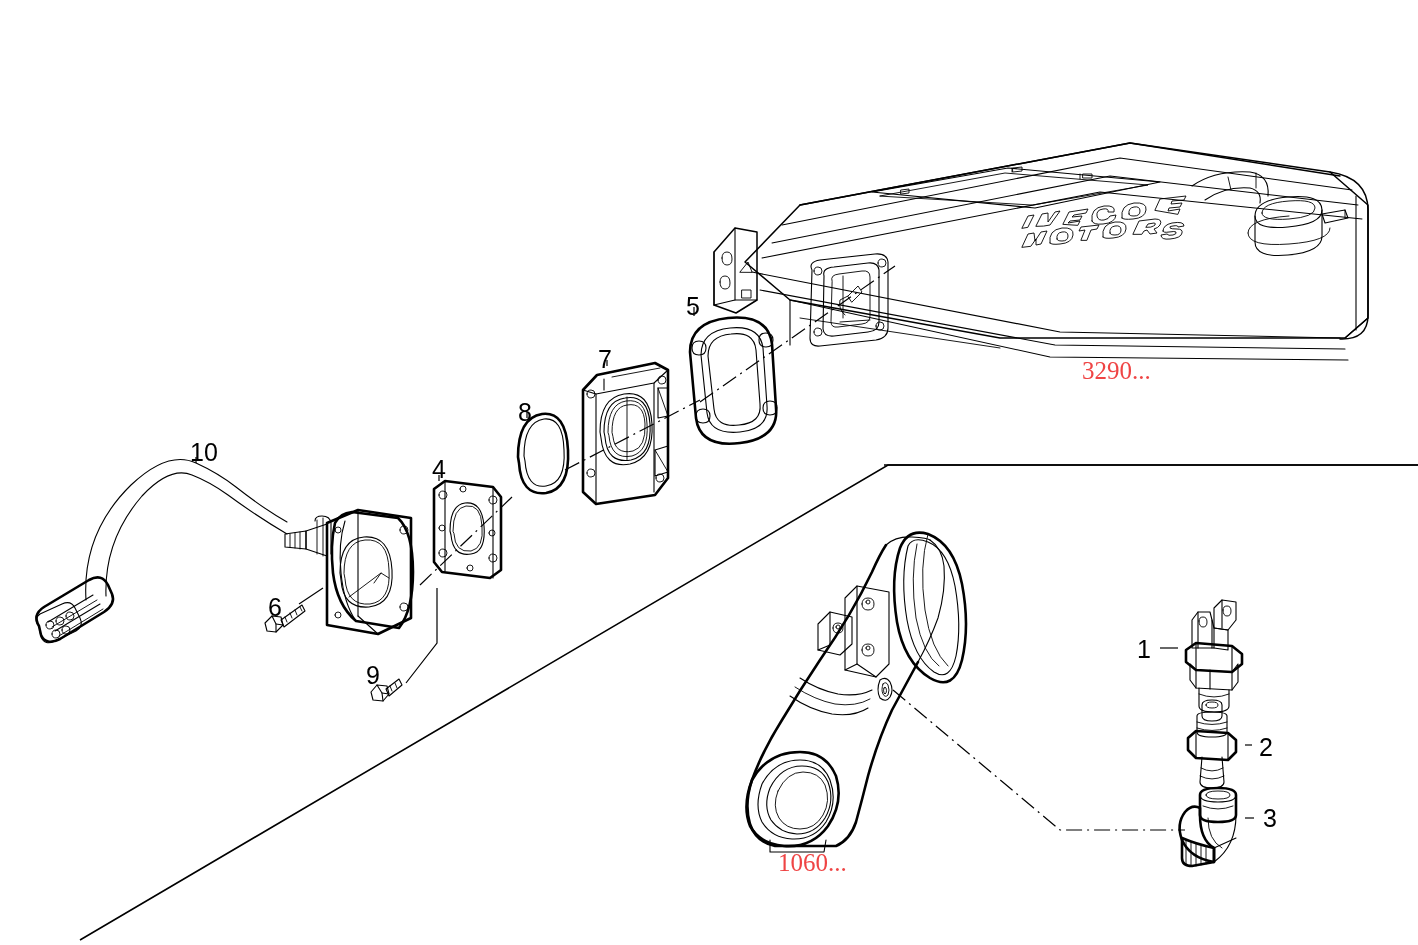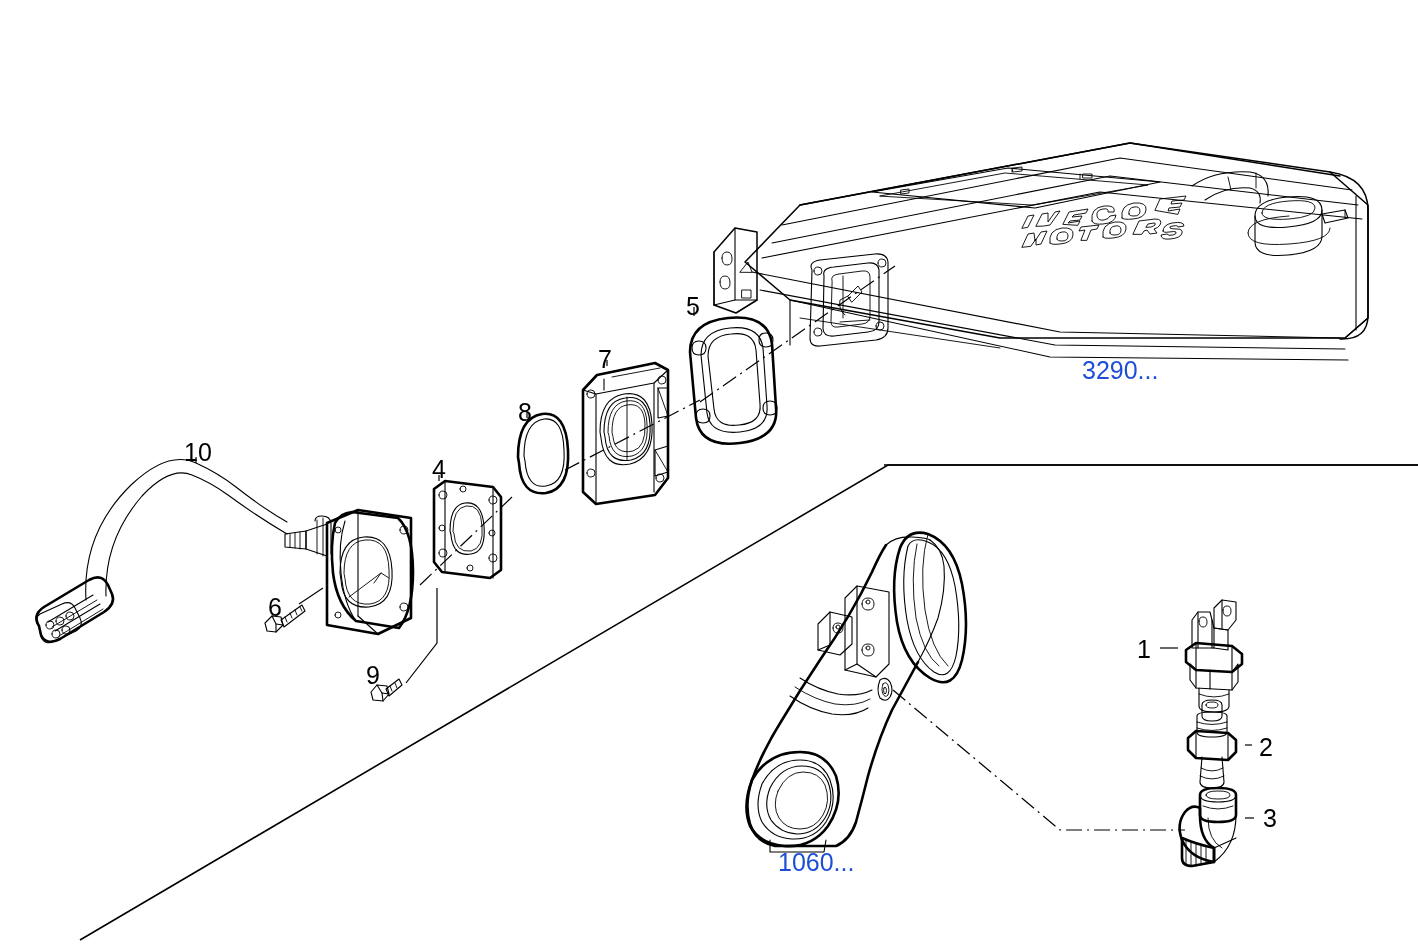--- a/index.html
+++ b/index.html
@@ -77,23 +77,23 @@
     position: absolute;
     font-family: "Liberation Sans", sans-serif;
     font-size: 25px;
     color: #000000;
     line-height: 1;
     white-space: nowrap;
     user-select: none;
   }
   .group-label {
     position: absolute;
-    font-family: Liberation Sans, sans-serif;
+    font-family: Liberation Serif, serif;
     font-size: 25px;
-    color: #1d4ed8;
+    color: #ef4444;
     line-height: 1;
     white-space: nowrap;
     user-select: none;
   }
 </style>
 </head>
 <body>
 
 <div id="diagram-root">
 
@@ -488,18 +488,18 @@
 
   <div class="callout-label" style="left:1137px; top:637px;">1</div>
   <div class="callout-label" style="left:1259px; top:735px;">2</div>
   <div class="callout-label" style="left:1263px; top:806px;">3</div>
   <div class="callout-label" style="left:432px;  top:457px;">4</div>
   <div class="callout-label" style="left:686px;  top:294px;">5</div>
   <div class="callout-label" style="left:268px;  top:595px;">6</div>
   <div class="callout-label" style="left:598px;  top:347px;">7</div>
   <div class="callout-label" style="left:518px;  top:400px;">8</div>
   <div class="callout-label" style="left:366px;  top:663px;">9</div>
-  <div class="callout-label" style="left:184px;  top:440px;">10</div>
+  <div class="callout-label" style="left:190px;  top:440px;">10</div>
 
   <div class="group-label" style="left:1082px; top:358px;">3290...</div>
   <div class="group-label" style="left:778px;  top:850px;">1060...</div>
 
 </div>
 
 </body></html>

